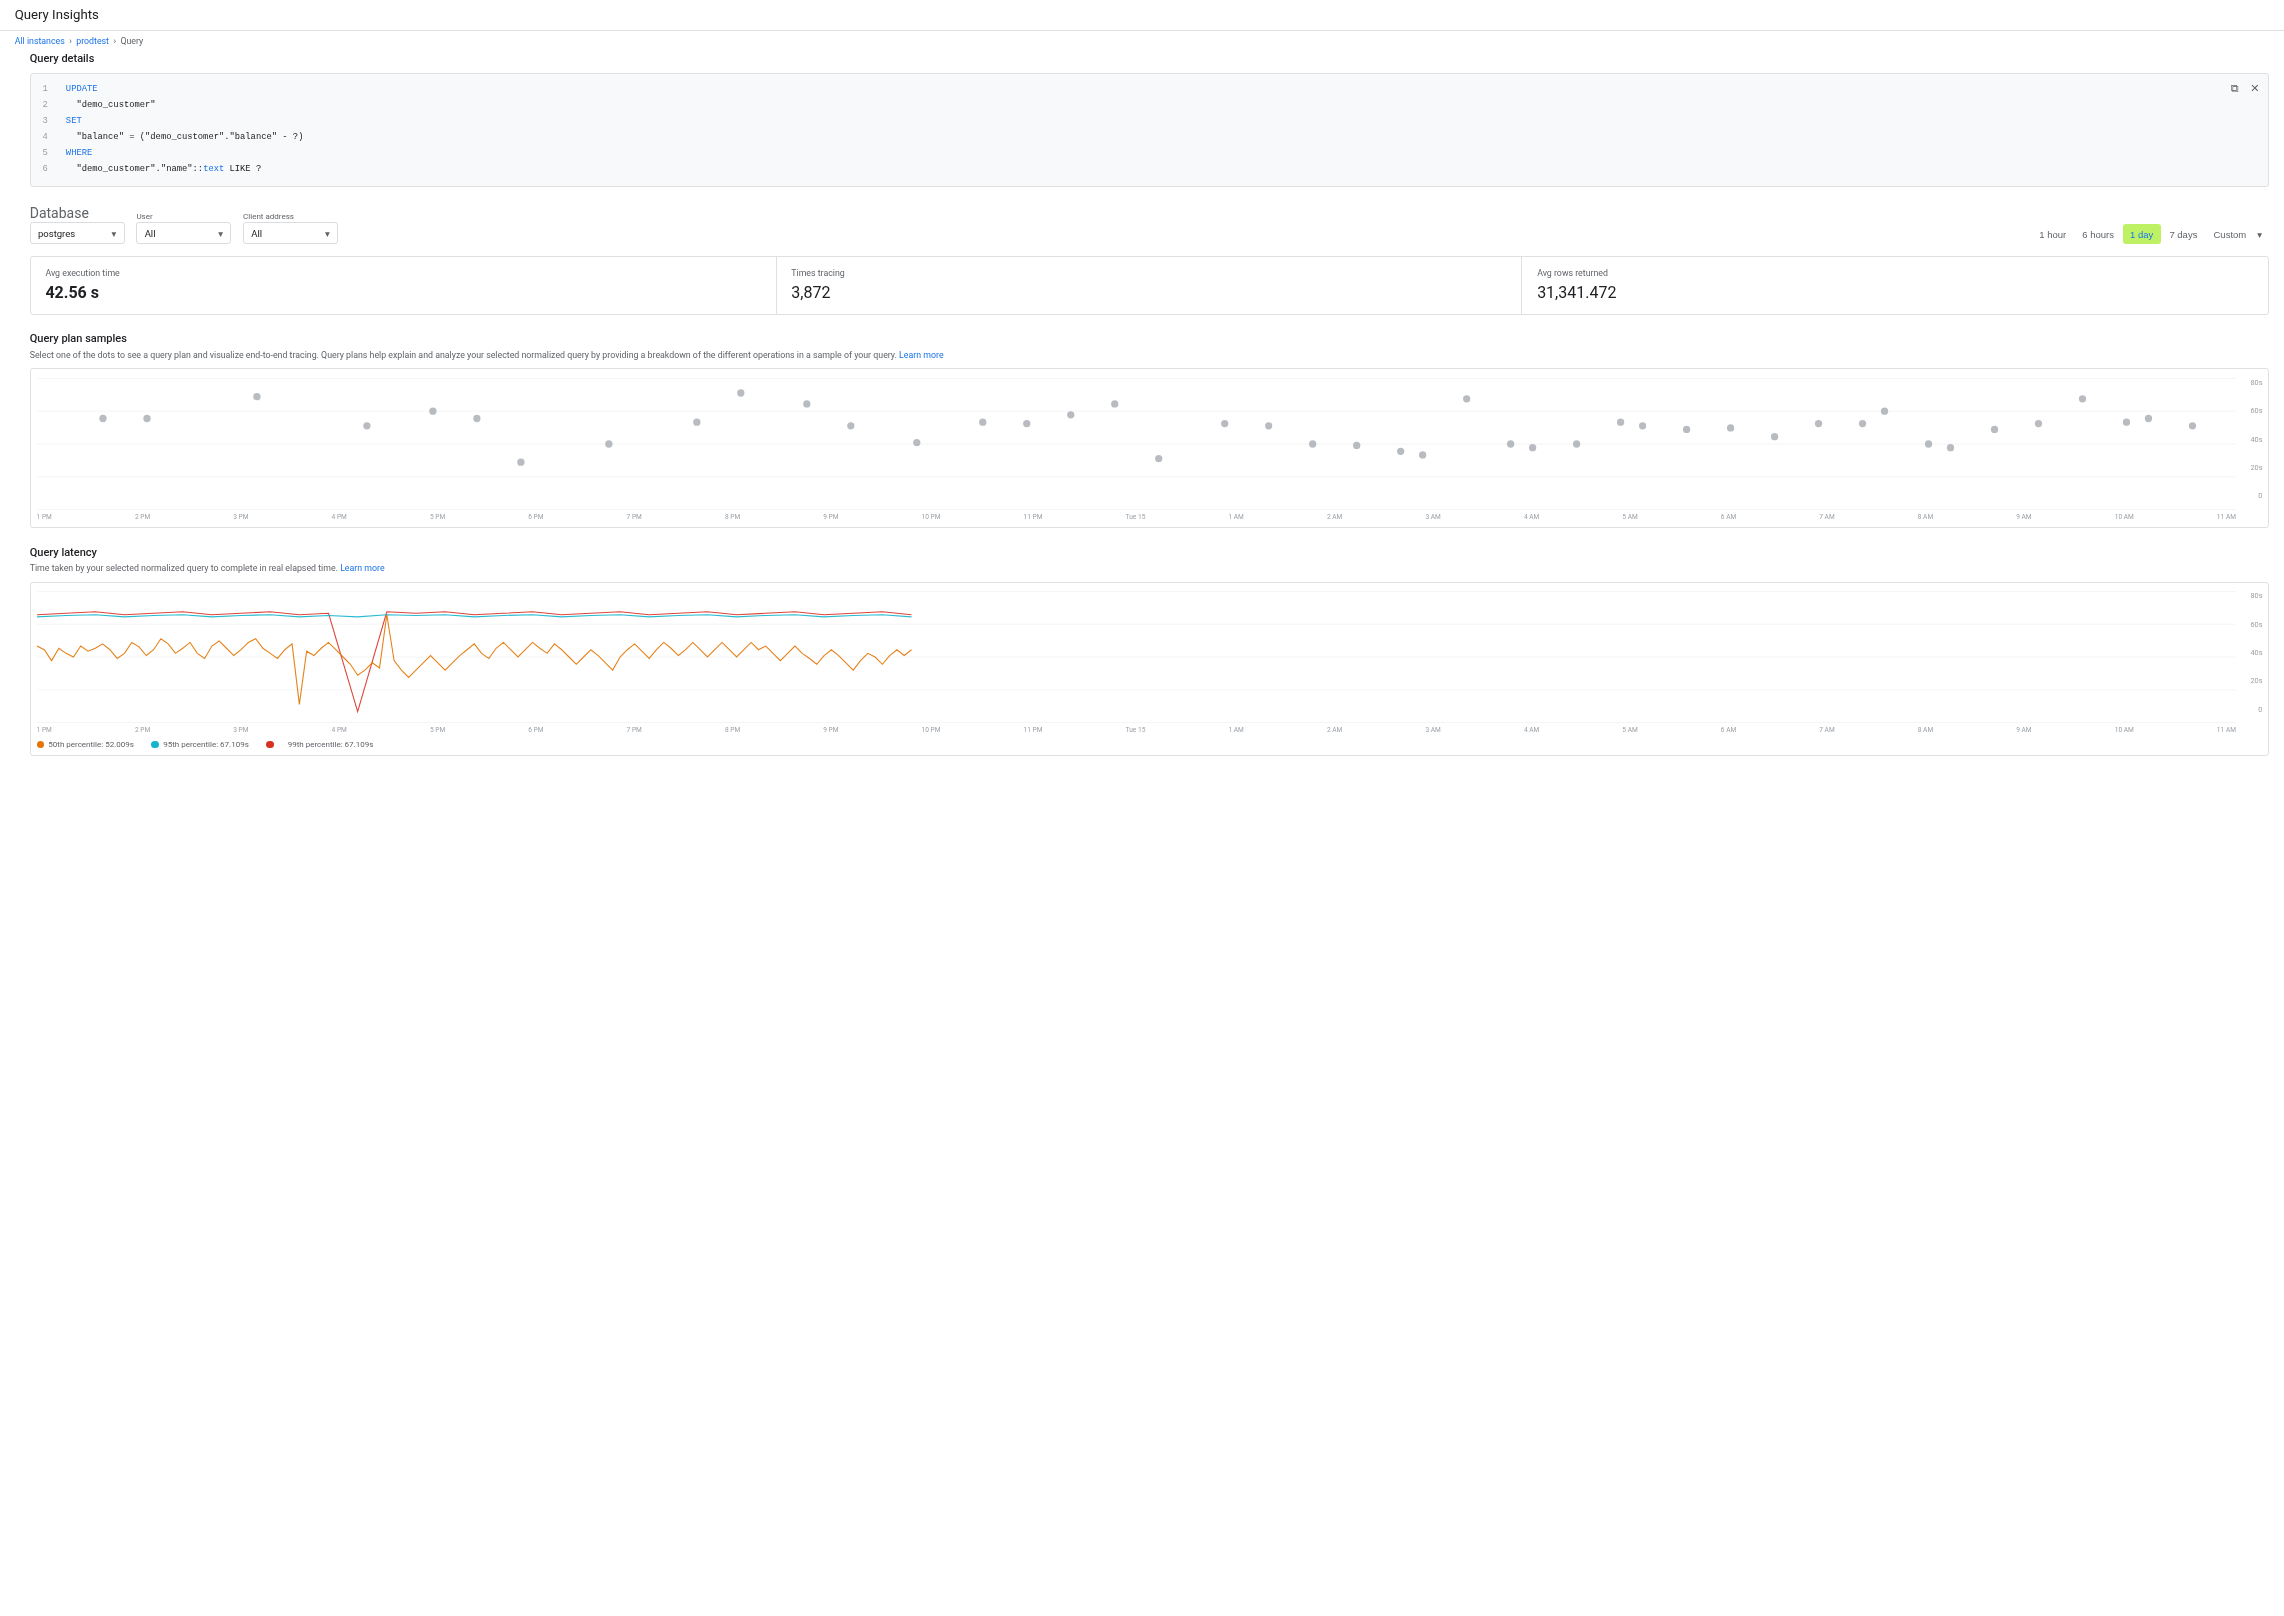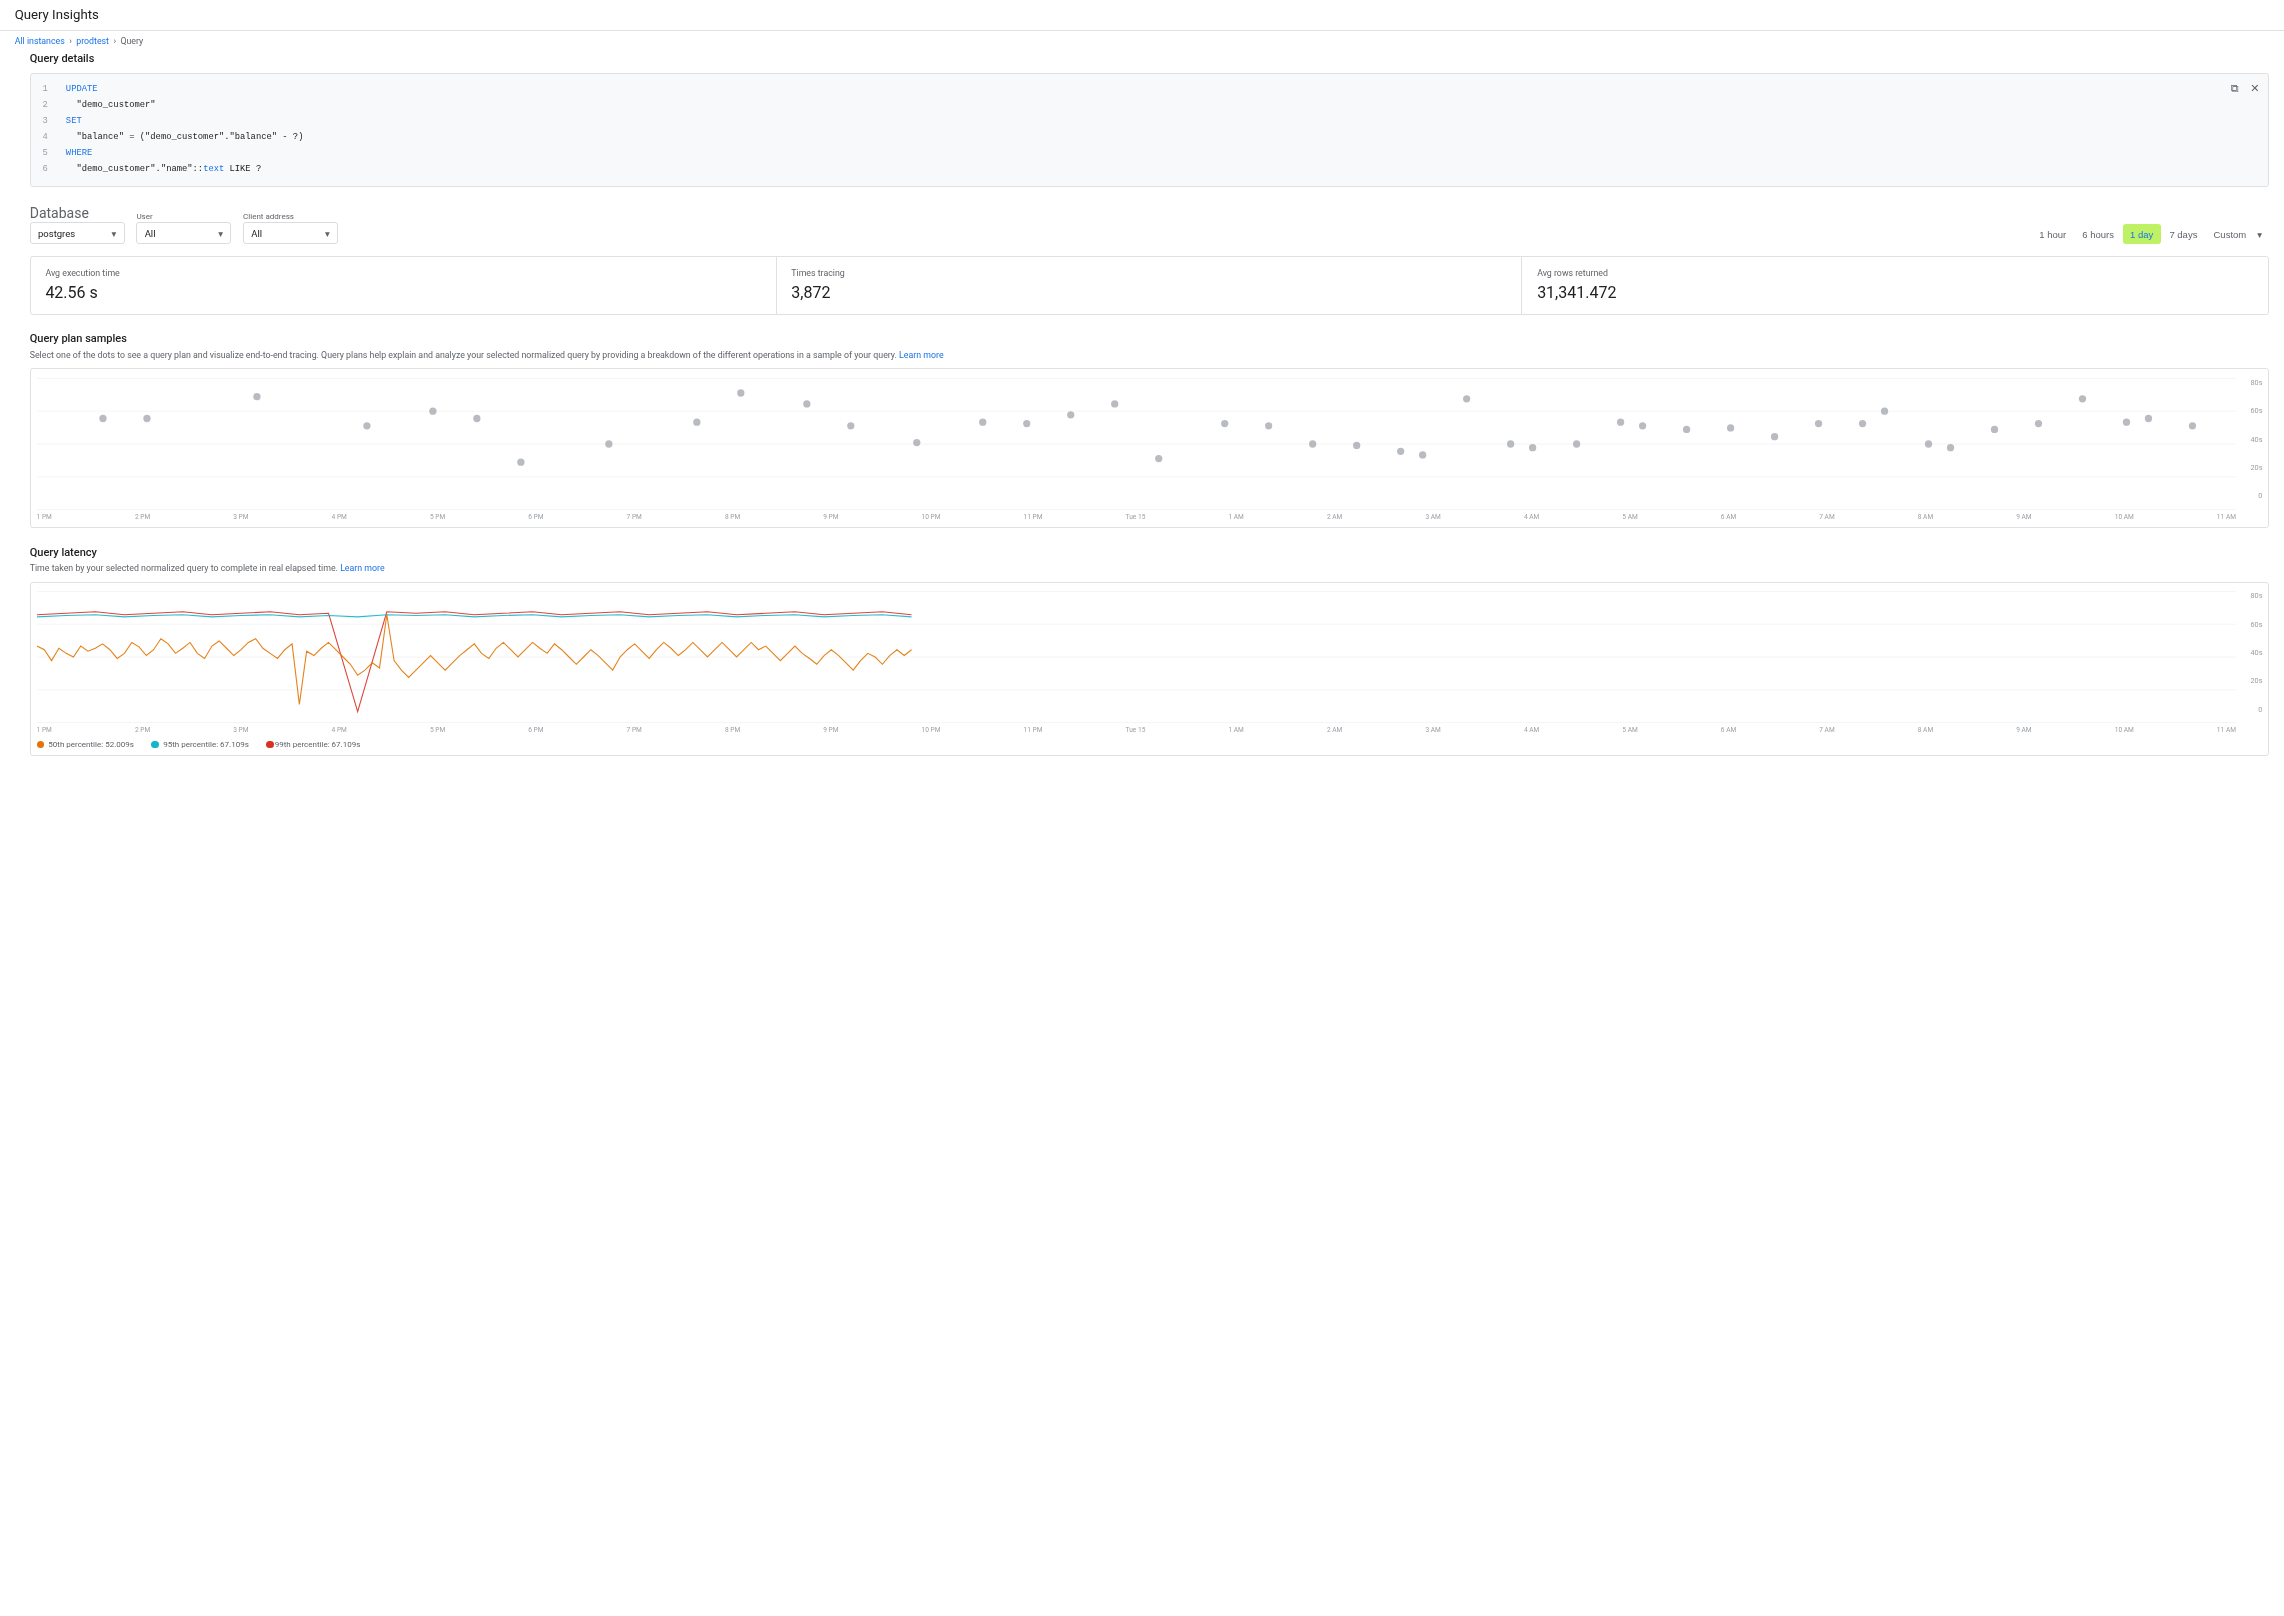--- a/index.html
+++ b/index.html
@@ -94,21 +94,21 @@
       <button style="border: none; background: none; padding: 4.4px 7.3px; border-radius: 2.9px; cursor: pointer; font-size: 9.5px; color: #5f6368; display: flex; align-items: flex-start; gap: 11px;">
         <span>Custom</span>
         <span>▾</span>
       </button>
     </div>
   </div>
 
   <div style="display: grid; grid-template-columns: 1fr 1fr 1fr; border: 0.7px solid #e0e0e0; border-radius: 2.9px; margin-bottom: 17.6px;">
     <div style="padding: 11.7px 14.7px; border-right: 0.7px solid #e0e0e0;">
       <div style="font-size: 8.8px; color: #5f6368; margin-bottom: 4.4px;">Avg execution time</div>
-      <div style="font-size: 16px; font-weight: 400; color: #202124;">42.56 s</div>
+      <div style="font-size: 16px; font-weight: 700; color: #202124;">42.56 s</div>
     </div>
     <div style="padding: 11.7px 14.7px; border-right: 0.7px solid #e0e0e0;">
       <div style="font-size: 8.8px; color: #5f6368; margin-bottom: 4.4px;">Times tracing</div>
       <div style="font-size: 16px; font-weight: 400; color: #202124;">3,872</div>
     </div>
     <div style="padding: 11.7px 14.7px;">
       <div style="font-size: 8.8px; color: #5f6368; margin-bottom: 4.4px;">Avg rows returned</div>
       <div style="font-size: 16px; font-weight: 400; color: #202124;">31,341.472</div>
     </div>
   </div>
@@ -311,21 +311,21 @@
 
       <div style="display: flex; align-items: center; gap: 17.6px; padding: 5.9px 0 0 0; flex-wrap: wrap;">
         <div style="display: flex; align-items: center; gap: 4.4px; font-size: 8px; color: #5f6368;">
           <div style="width: 7.3px; height: 7.3px; border-radius: 50%; background: #e37400;"></div>
           <span>50th percentile: 52.009s</span>
         </div>
         <div style="display: flex; align-items: center; gap: 4.4px; font-size: 8px; color: #5f6368;">
           <div style="width: 7.3px; height: 7.3px; border-radius: 50%; background: #12b5cb;"></div>
           <span>95th percentile: 67.109s</span>
         </div>
-        <div style="display: flex; align-items: center; gap: 1px; font-size: 8px; color: #5f6368;">
+        <div style="display: flex; align-items: center; gap: 14px; font-size: 8px; color: #5f6368;">
           <div style="width: 7.3px; height: 7.3px; border-radius: 50%; background: #d93025;"></div>
           <span>99th percentile: 67.109s</span>
         </div>
       </div>
     </div>
   </div>
 
 </div>
 
 

